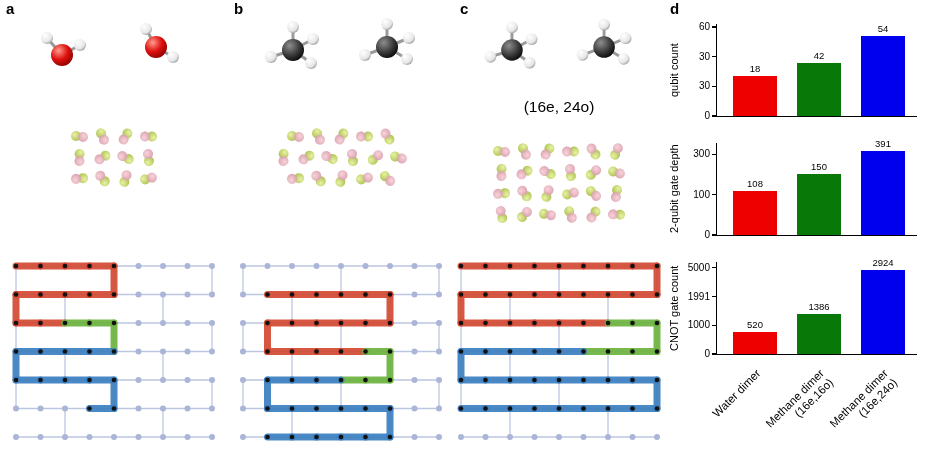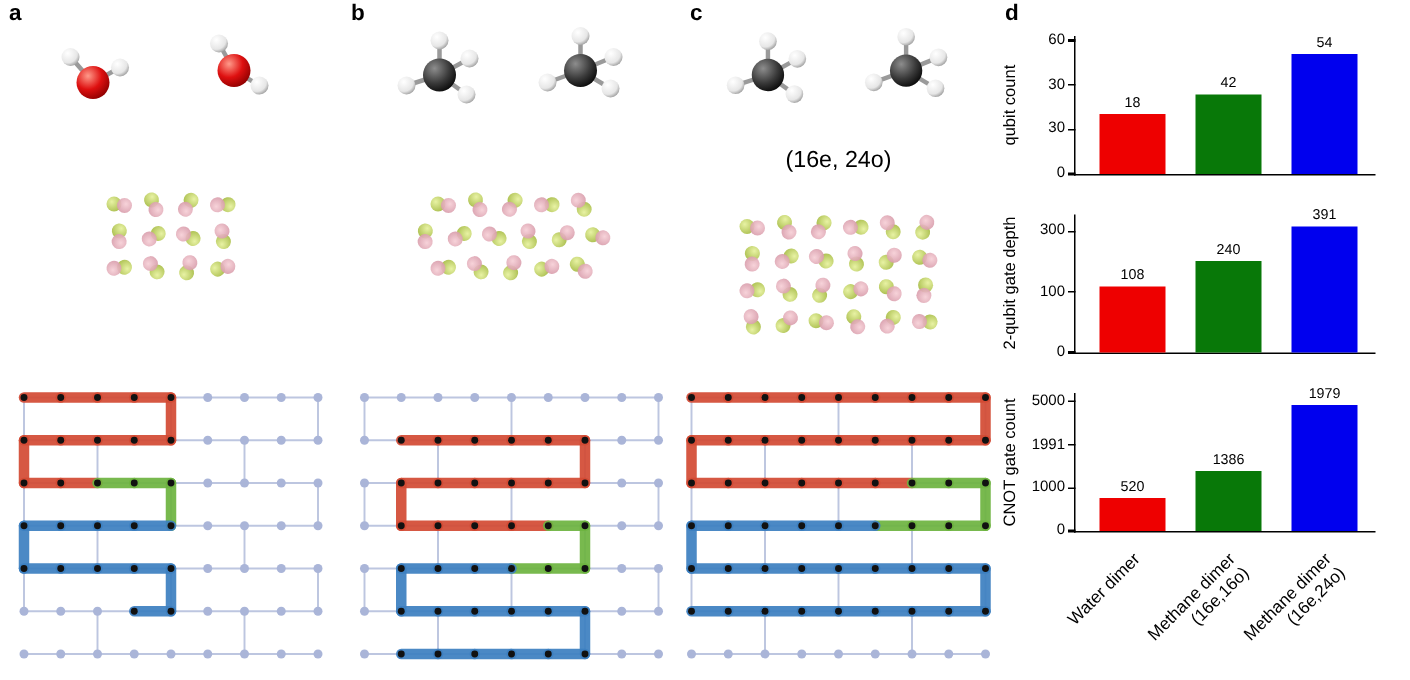--- a/index.html
+++ b/index.html
@@ -732,42 +732,42 @@
           <div class="plot">
             <div class="ytick" style="bottom: -6px;">0</div>
             <div class="ymark" style="bottom: -0.7px;"></div>
             <div class="ytick" style="bottom: 34.3509px;">100</div>
             <div class="ymark" style="bottom: 39.6509px;"></div>
             <div class="ytick" style="bottom: 74.7018px;">300</div>
             <div class="ymark" style="bottom: 80.0018px;"></div>
             <div class="bar" style="left: 16px; width: 44px; height: 43.5789px; background: rgb(238, 0, 0);"></div>
             <div class="barval" style="left: 6px; width: 64px; bottom: 45.5789px;">108</div>
             <div class="bar" style="left: 80px; width: 44px; height: 60.5263px; background: rgb(8, 120, 8);"></div>
-            <div class="barval" style="left: 70px; width: 64px; bottom: 62.5263px;">240</div>
+            <div class="barval" style="left: 70px; width: 64px; bottom: 62.5263px;">150</div>
             <div class="bar" style="left: 144px; width: 44px; height: 83.9298px; background: rgb(0, 0, 238);"></div>
             <div class="barval" style="left: 134px; width: 64px; bottom: 85.9298px;">391</div>
           </div>
         </div>
       <div class="chart">
           <div class="ylab">CNOT gate count</div>
           <div class="plot">
             <div class="ytick" style="bottom: -6px;">0</div>
             <div class="ymark" style="bottom: -0.7px;"></div>
             <div class="ytick" style="bottom: 22.75px;">1000</div>
             <div class="ymark" style="bottom: 28.05px;"></div>
             <div class="ytick" style="bottom: 51.5px;">1991</div>
             <div class="ymark" style="bottom: 56.8px;"></div>
             <div class="ytick" style="bottom: 80.25px;">5000</div>
             <div class="ymark" style="bottom: 85.55px;"></div>
             <div class="bar" style="left: 16px; width: 44px; height: 21.85px; background: rgb(238, 0, 0);"></div>
             <div class="barval" style="left: 6px; width: 64px; bottom: 23.85px;">520</div>
             <div class="bar" style="left: 80px; width: 44px; height: 39.8475px; background: rgb(8, 120, 8);"></div>
             <div class="barval" style="left: 70px; width: 64px; bottom: 41.8475px;">1386</div>
             <div class="bar" style="left: 144px; width: 44px; height: 84.065px; background: rgb(0, 0, 238);"></div>
-            <div class="barval" style="left: 134px; width: 64px; bottom: 86.065px;">1979</div>
+            <div class="barval" style="left: 134px; width: 64px; bottom: 86.065px;">2924</div>
           </div>
         </div>
       <div class="xcats">
           <div class="xanchor" style="left: 90px;">
             <span class="xcat">Water dimer</span>
           </div>
           <div class="xanchor" style="left: 154px;">
             <span class="xcat">Methane dimer
 (16e,16o)</span>
           </div>

